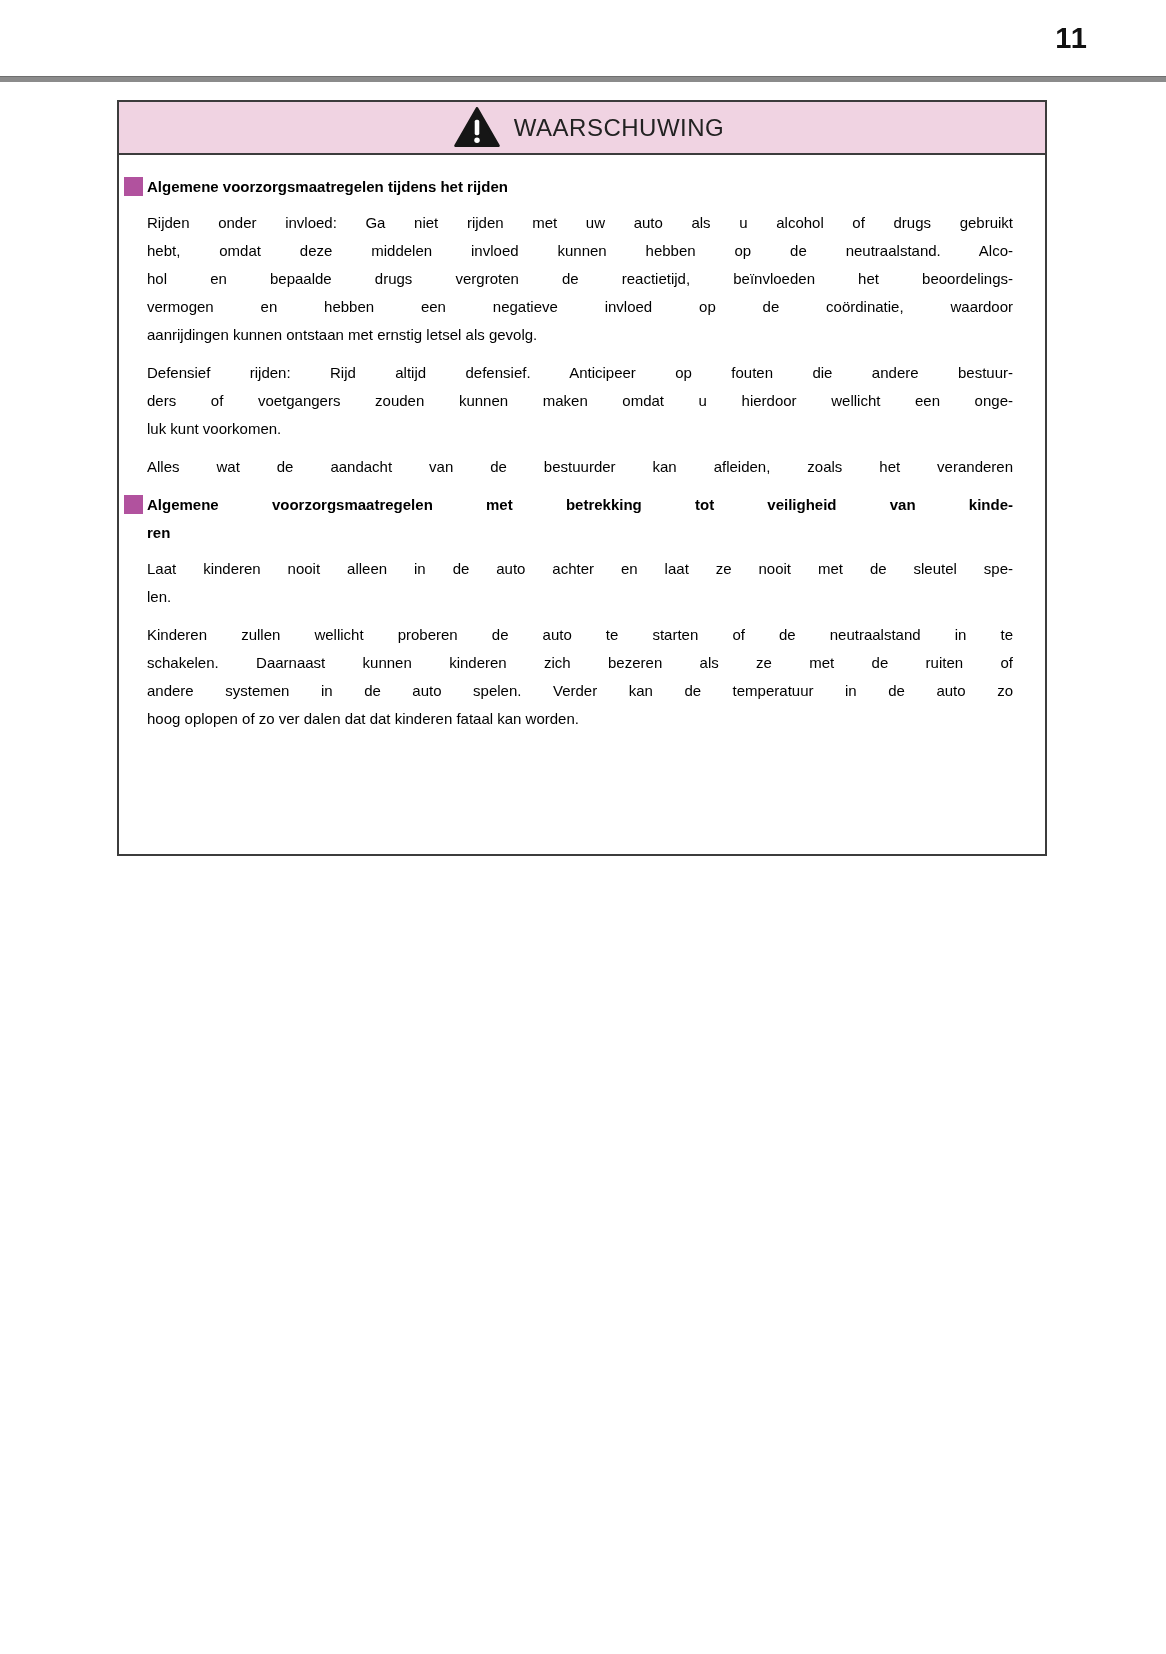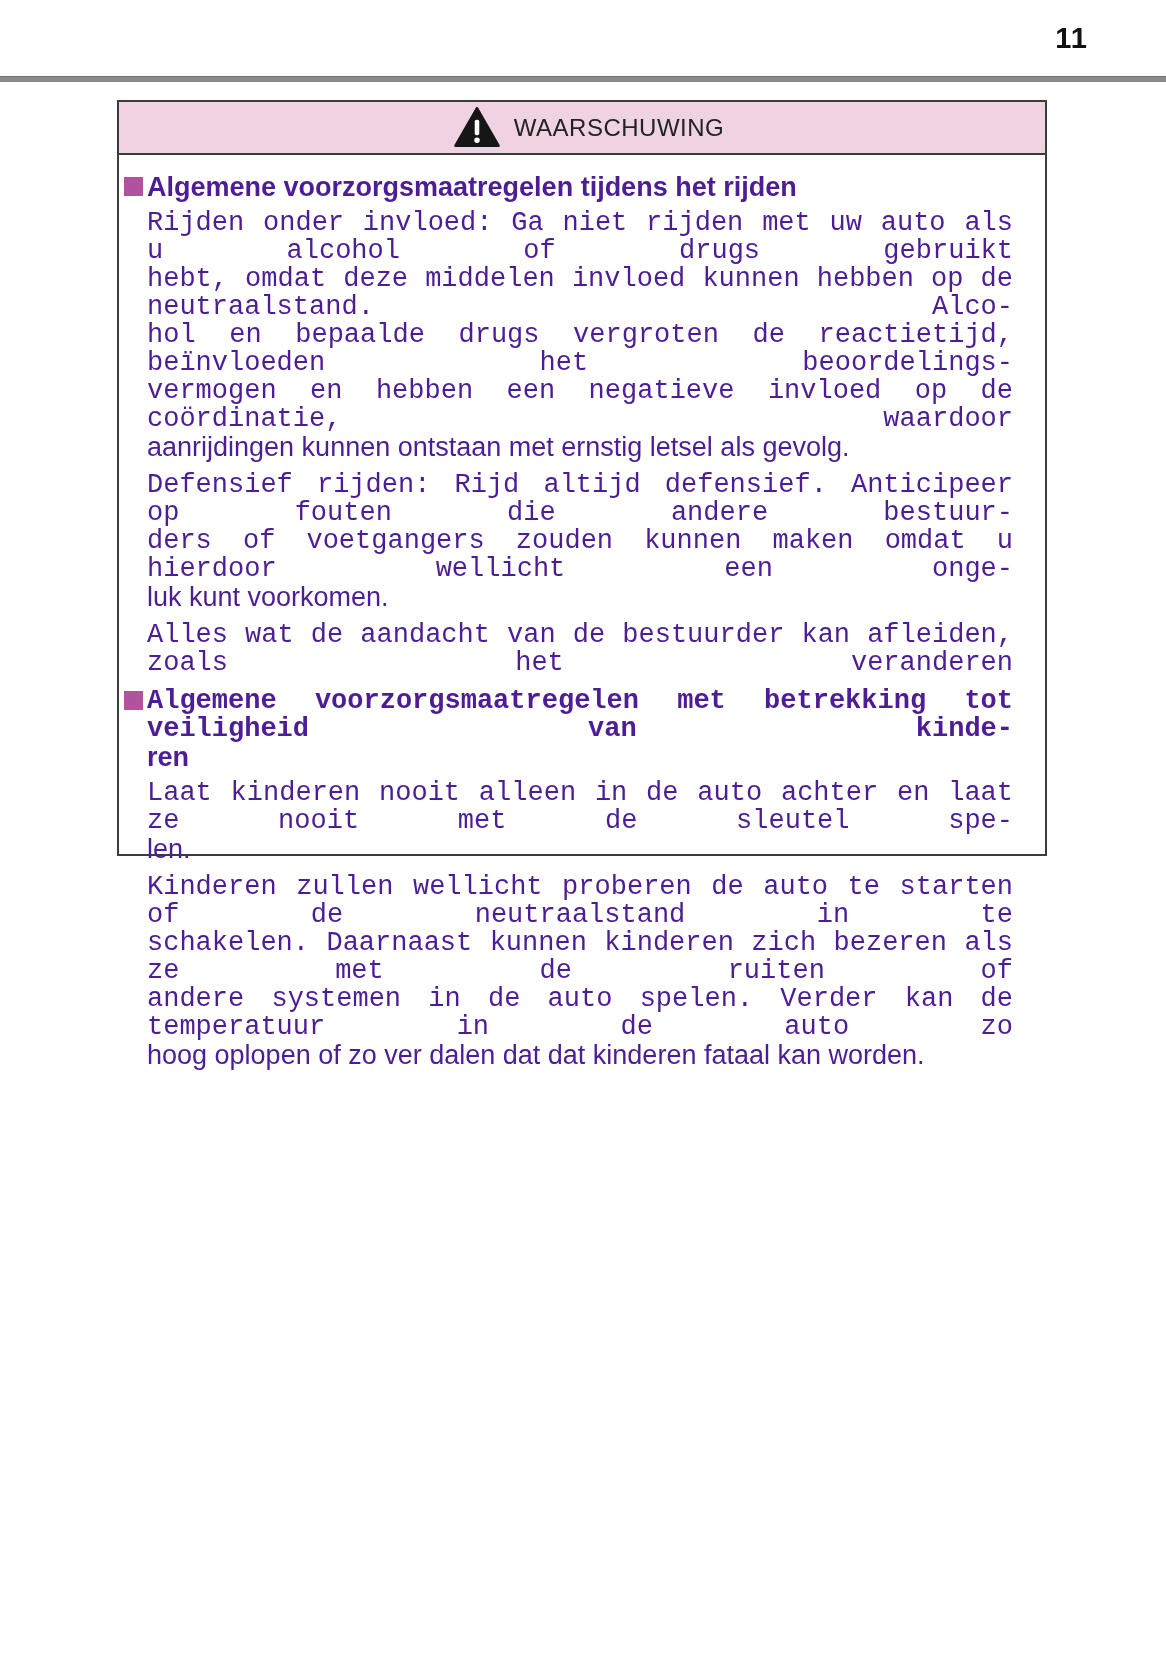--- a/index.html
+++ b/index.html
@@ -47,35 +47,35 @@
   .warning-icon{ display:inline-block; width:46px; height:41px; }
   .warning-icon svg{ width:46px; height:41px; display:block; }
   .warning-title{
     font-size:24px;
     margin-left:14px;
     letter-spacing:0.5px;
     color:#222;
   }
   .warning-body{
     padding:18px 32px 0 28px;
-    font-size:27px;
+    font-size:15px;
     line-height:28px;
-    color:#4c1d95;
+    color:#000000;
   }
   .section{ position:relative; }
   .section + .section{ margin-top:10px; }
   .section-bullet{
     position:absolute; left:-23px; top:4px;
     width:19px; height:19px;
     background:var(--accent);
   }
   .section-heading{ font-weight:bold; margin-bottom:4px; }
   .para{ margin:8px 0 10px; }
   .line{ min-height:28px; text-align:left; }
-  .line.just{ text-align:justify; text-align-last:justify;font-family:Liberation Mono, monospace; }
+  .line.just{ text-align:justify; text-align-last:justify; }
 </style>
 </head>
 <body>
 
 <div class="page">
 
   <div class="page-number">11</div>
 
   <div class="top-rule"></div>
 

